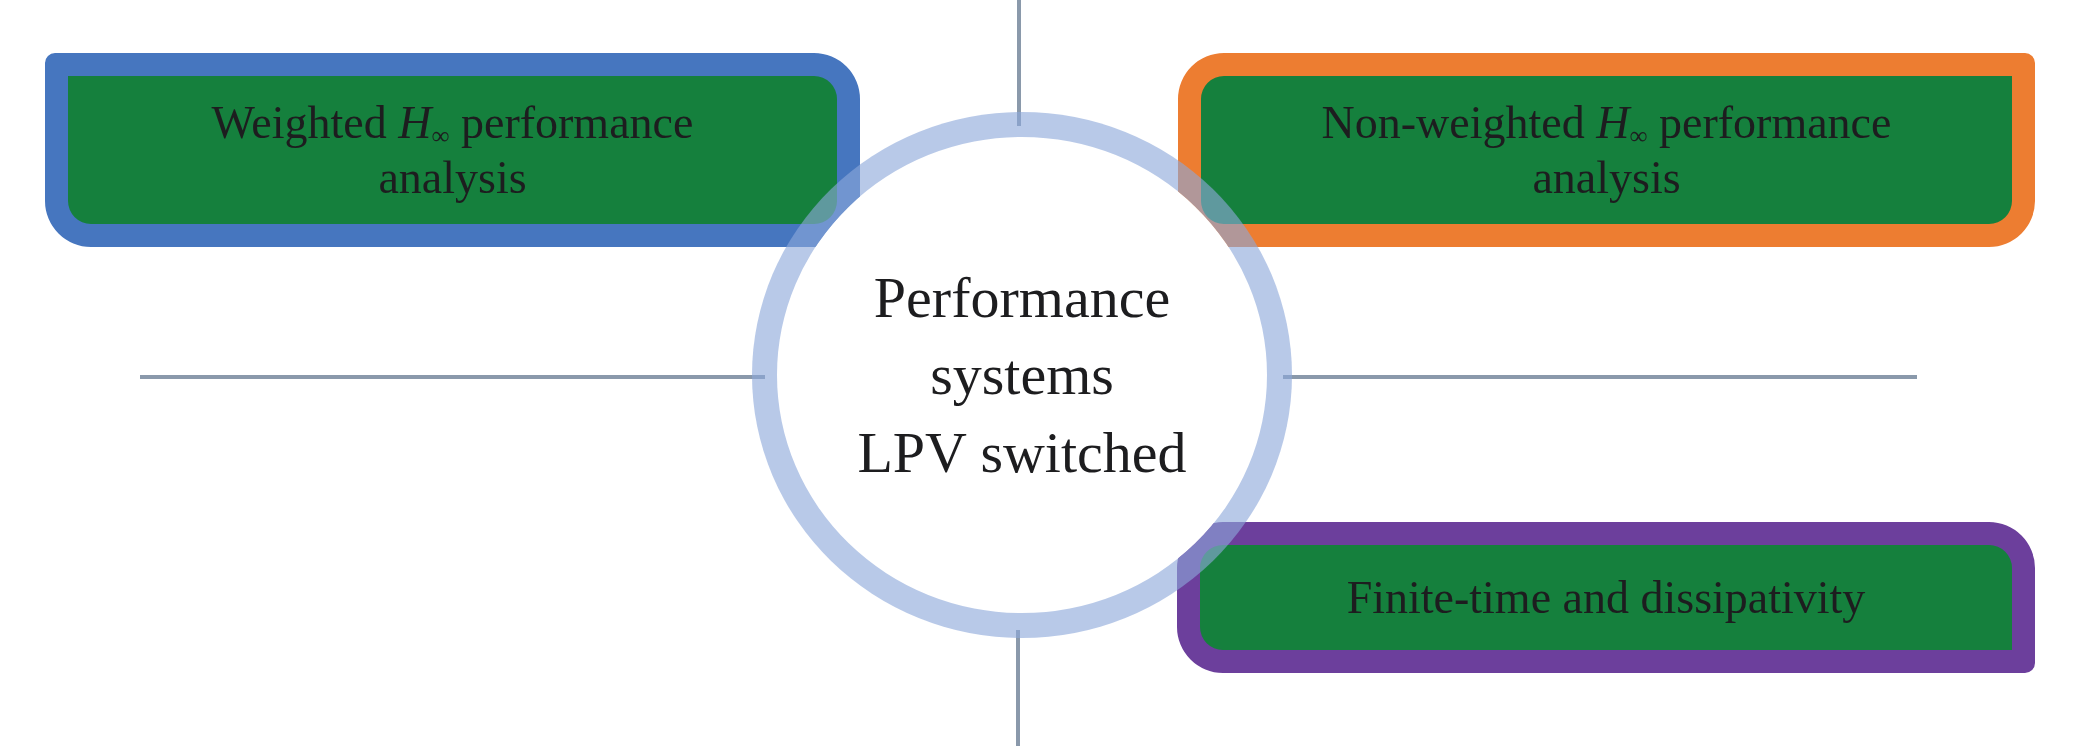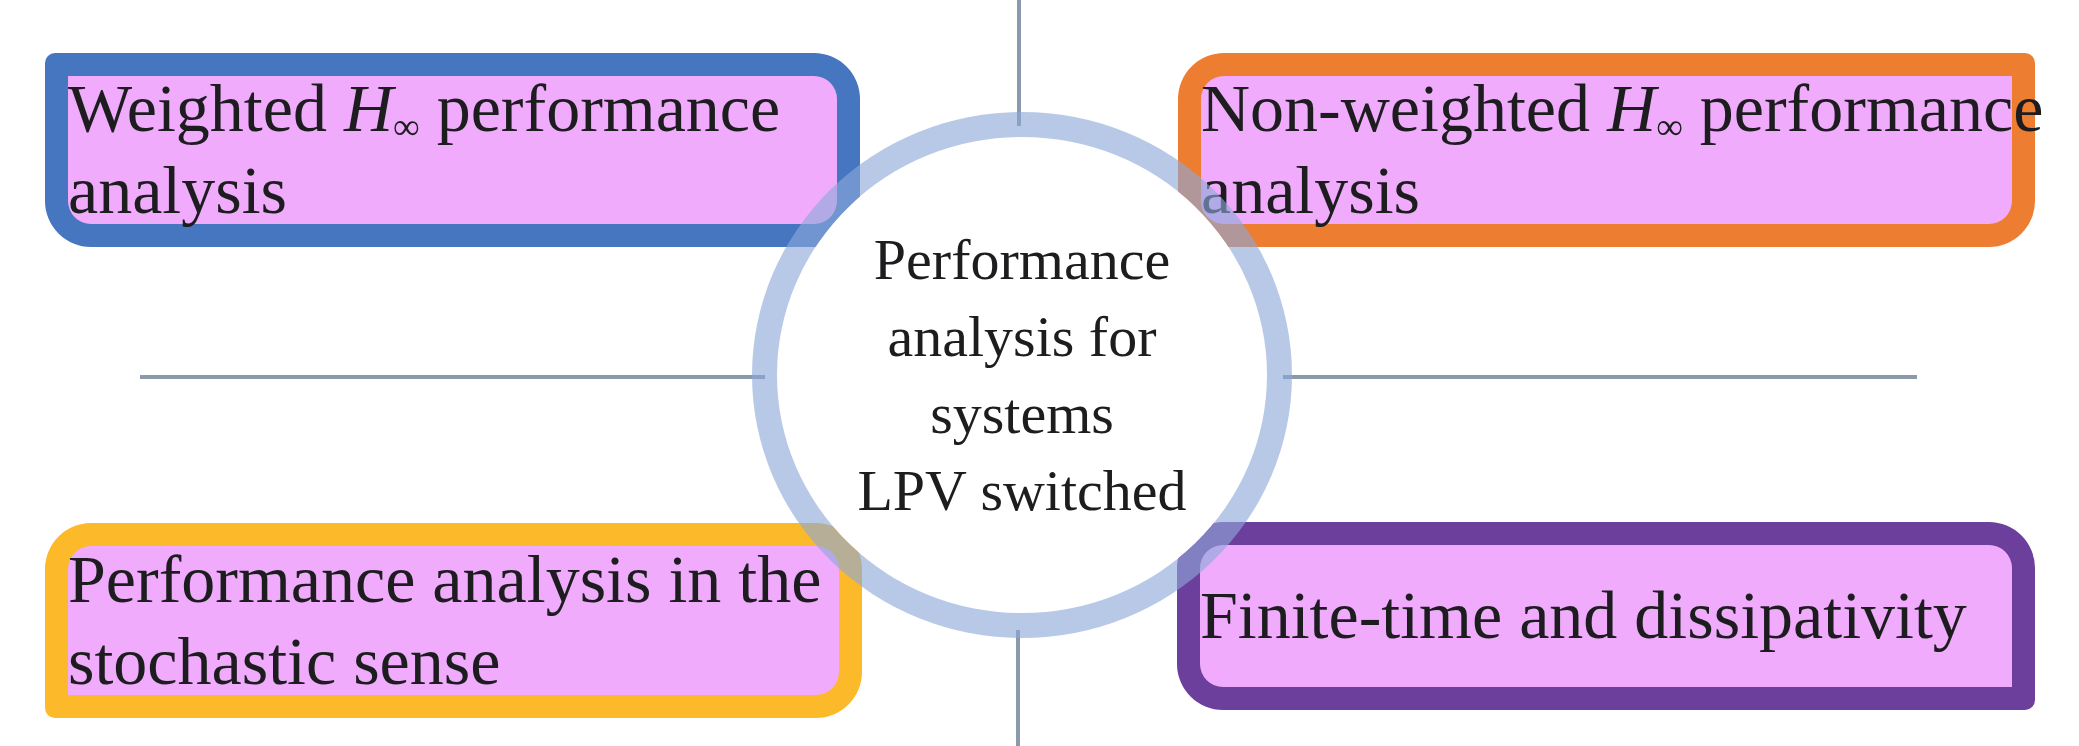--- a/index.html
+++ b/index.html
@@ -20,35 +20,35 @@
   .conn-top    { left: 1017px; top: 0;     height: 126px; }
   .conn-bottom { left: 1016px; top: 630px; height: 116px; }
   .conn-left   { left: 140px;  top: 375px; width: 625px; }
   .conn-right  { left: 1283px; top: 375px; width: 634px; }
 
   
   .node {
     position: absolute;
     z-index: 2;
     box-sizing: border-box;
-    background: #f0abfc;
+    background: #15803d;
     border: 23px solid #888;
     display: flex;
     flex-direction: column;
     justify-content: center;
-    align-items: flex-start;
+    align-items: center;
     text-align: center;
-    font-size: 68px;
+    font-size: 46px;
     line-height: 1.2;
     white-space: nowrap;
   }
   .node-tl { left: 45px;   top: 53px;  width: 815px; height: 194px; border-radius: 10px 46px 46px 46px; }
   .node-tr { left: 1178px; top: 53px;  width: 857px; height: 194px; border-radius: 46px 10px 46px 46px; }
   .node-bl { left: 45px;   top: 523px; width: 817px; height: 195px; border-radius: 46px 46px 46px 10px; }
-  .node-br { left: 1177px; top: 522px; width: 858px; height: 188px; border-radius: 46px 46px 10px 46px; }
+  .node-br { left: 1177px; top: 522px; width: 858px; height: 151px; border-radius: 46px 46px 10px 46px; }
 
   .node .hmath { font-style: italic; }
   .node sub {
     font-size: 0.55em;
     line-height: 0;
     vertical-align: -0.22em;
   }
 
   
   .hub {
@@ -86,29 +86,24 @@
   <div class="node node-tl" style="border-color: rgb(70, 118, 191);">
     <div><span>Weighted </span><span class="hmath">H</span><sub>∞</sub><span> performance</span></div>
     <div>analysis</div>
   </div>
 
   <div class="node node-tr" style="border-color: rgb(237, 125, 49);">
     <div><span>Non-weighted </span><span class="hmath">H</span><sub>∞</sub><span> performance</span></div>
     <div>analysis</div>
   </div>
 
-  <div class="node node-bl" style="border-color: rgb(252, 185, 42);">
-    <div><span>Performance analysis in the</span></div>
-    <div>stochastic sense</div>
-  </div>
 
   <div class="node node-br" style="border-color: rgb(108, 63, 156);">
     <div><span>Finite-time and dissipativity</span></div>
   </div>
 
   <div class="hub" style="border-color: rgba(140, 168, 218, 0.62);">
     <div>Performance</div>
-    <div>analysis for</div>
     <div>systems</div>
     <div>LPV switched</div>
   </div>
 
 </div>
 
 </body></html>

